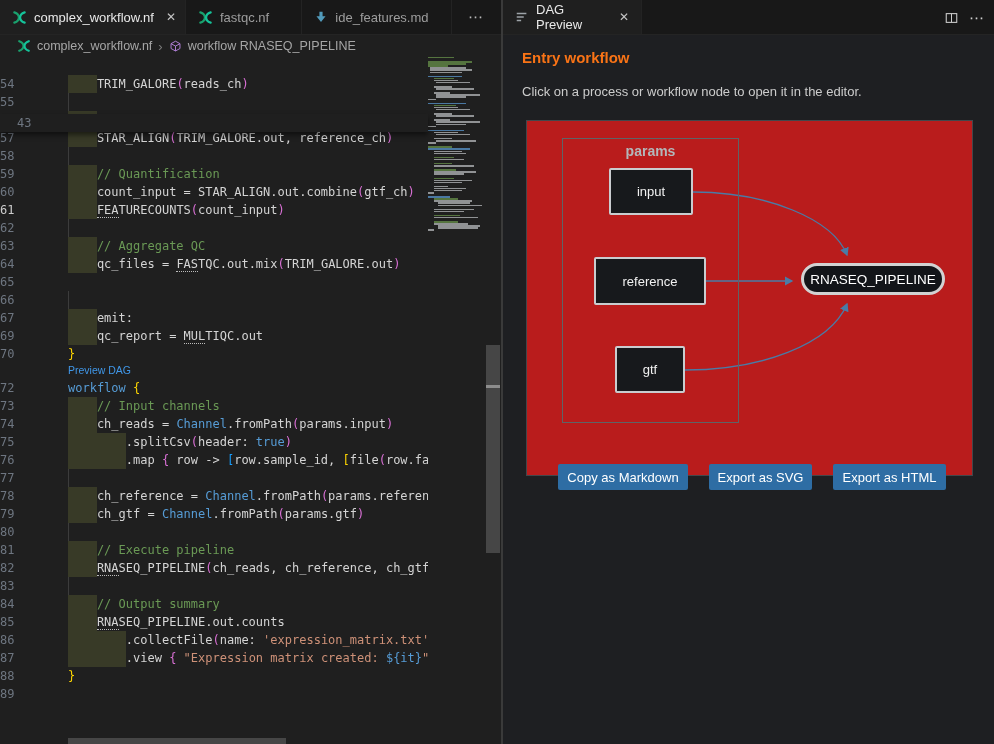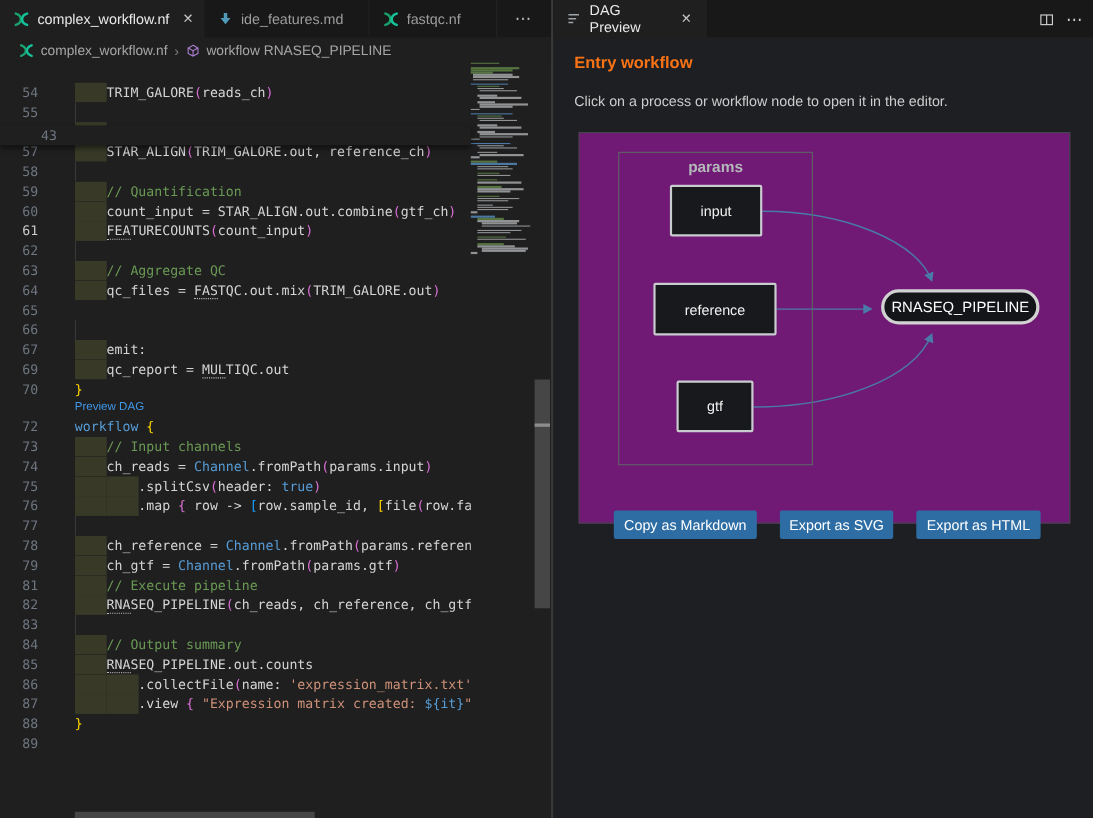--- a/index.html
+++ b/index.html
@@ -22,21 +22,21 @@
 
   
   .sticky { position:absolute; left:0; top:57px; width:428px; height:18px; background:#1f1f1f; box-shadow:0 3px 5px rgba(0,0,0,.5); z-index:5; }
   .sticky .ln { color:#6e7681;margin-left:17px; }
   .sticky .lc { left:68px; }
 
   
   .code-rows { position:absolute; left:0; top:75px; width:428px; }
   .row { position:relative; height:18px; }
   .row.cl-row { height:16px; }
-  .ln { position:absolute; left:0; top:0; width:55px; text-align:center; font:12px "DejaVu Sans Mono",monospace; line-height:18px; color:#6e7681; }
+  .ln { position:absolute; left:0; top:0; width:55px; text-align:left; font:12px "DejaVu Sans Mono",monospace; line-height:18px; color:#6e7681; }
   .ln.act { color:#cccccc; }
   .lc { position:absolute; left:68px; top:0; right:0; height:18px; overflow:hidden; font:12px "DejaVu Sans Mono",monospace; line-height:18px; white-space:pre; }
   .ib { display:inline-block; width:28.9px; height:18px; background:#383a27; vertical-align:top; }
   .ig { display:inline-block; width:28.9px; height:18px; border-left:1px solid #3c3c3c; vertical-align:top; }
   .w  { color:#d4d4d4; } .kw { color:#569cd6; } .cm { color:#6a9955; }
   .str{ color:#ce9178; } .p1 { color:#ffd700; } .p2 { color:#da70d6; } .p3 { color:#179fff; }
   .u  { border-bottom:1.5px dotted #bdbdbd; }
   .codelens { position:absolute; left:68px; top:1px; font-size:10.5px; color:#4097e8; cursor:pointer; }
 
   
@@ -46,21 +46,21 @@
   .mc-w { background:#909294; } .mc-kw { background:#4a78a2; } .mc-cm { background:#55743f; }
   .vscroll { position:absolute; left:486px; top:0; width:14px; height:744px; }
   .vthumb { position:absolute; left:0; top:345px; width:14px; height:208px; background:#464646; }
   .vmark  { position:absolute; left:0; top:385px; width:14px; height:3px; background:#8d8d8d; }
   .hthumb { position:absolute; left:68px; top:738px; width:218px; height:6px; background:#464646; }
 
   
   .panel-body { position:absolute; left:0; top:35px; right:0; bottom:0; background:#1e1f22; }
   .panel-heading { position:absolute; left:19px; top:14px; font-size:15px; font-weight:bold; color:#f97316; }
   .panel-desc { position:absolute; left:19px; top:49px; font-size:13px; color:#cccccc; }
-  .dag { position:absolute; left:23px; top:85px; width:447px; height:356px; background:#701a75; border:1px solid #43474b; }
+  .dag { position:absolute; left:23px; top:85px; width:447px; height:356px; background:#b91c1c; border:1px solid #43474b; }
   .cluster { position:absolute; left:35px; top:17px; width:177px; height:285px; border:1px solid #5f6366; }
   .cluster-label { position:absolute; top:4px; left:0; right:0; text-align:center; font-size:14px; font-weight:bold; color:#b3b7ba; }
   .dag-edges { position:absolute; left:0; top:0; width:447px; height:318px; }
   .node { position:absolute; background:#17191c; border:2px solid #c9cccf; border-radius:2px; display:flex; align-items:center; justify-content:center; font-size:13px; color:#f1f1f1; cursor:pointer; }
   .node-input { left:82px; top:47px; width:84px; height:47px; }
   .node-reference { left:67px; top:136px; width:112px; height:48px; }
   .node-gtf { left:88px; top:225px; width:70px; height:47px; }
   .pill { position:absolute; left:274px; top:142px; width:144px; height:32px; background:#131519; border:3px solid #d2d2d2; border-radius:17px; display:flex; align-items:center; justify-content:center; font-size:13.5px; color:#ffffff; cursor:pointer; }
   .btn-row { position:absolute; left:55px; top:429px; display:flex; gap:21px; }
   .btn { height:26px; background:#2e6da4; border:none; border-radius:2px; color:#ffffff; font-size:13px; font-family:"Liberation Sans",sans-serif; cursor:pointer; display:flex; align-items:center; justify-content:center;text-align:right; }
@@ -78,36 +78,36 @@
     <div class="tab active" style="width:186px">
       <span class="ticon">
         <svg width="15" height="15" viewBox="0 0 16 16">
             <path d="M2.5 2.5 C9 4.5 9 11.5 2.5 13.5" fill="none" stroke="#1aa06d" stroke-width="2.4" stroke-linecap="round"></path>
             <path d="M13.5 2.5 C7 4.5 7 11.5 13.5 13.5" fill="none" stroke="#15c39a" stroke-width="2.4" stroke-linecap="round"></path>
           </svg>
       </span>
       <span>complex_workflow.nf</span>
       <span class="close">✕</span>
     </div>
-    <div class="tab" style="width:152px">
-      <span class="ticon">
-        <svg width="14" height="14" viewBox="0 0 16 16">
-            <path d="M6.2 2h3.6v5.2h3.4L8 13.8 2.8 7.2h3.4z" fill="#519aba"></path>
-          </svg>
-      </span>
-      <span>ide_features.md</span>
-    </div>
     <div class="tab" style="width:118px">
       <span class="ticon">
         <svg width="15" height="15" viewBox="0 0 16 16">
             <path d="M2.5 2.5 C9 4.5 9 11.5 2.5 13.5" fill="none" stroke="#1aa06d" stroke-width="2.4" stroke-linecap="round"></path>
             <path d="M13.5 2.5 C7 4.5 7 11.5 13.5 13.5" fill="none" stroke="#15c39a" stroke-width="2.4" stroke-linecap="round"></path>
           </svg>
       </span>
       <span>fastqc.nf</span>
+    </div>
+    <div class="tab" style="width:152px">
+      <span class="ticon">
+        <svg width="14" height="14" viewBox="0 0 16 16">
+            <path d="M6.2 2h3.6v5.2h3.4L8 13.8 2.8 7.2h3.4z" fill="#519aba"></path>
+          </svg>
+      </span>
+      <span>ide_features.md</span>
     </div>
     <div class="tab-overflow">⋯</div>
   </div>
 
   <div class="breadcrumb">
     <span class="ticon">
       <svg width="14" height="14" viewBox="0 0 16 16">
           <path d="M2.5 2.5 C9 4.5 9 11.5 2.5 13.5" fill="none" stroke="#1aa06d" stroke-width="2.4" stroke-linecap="round"></path>
           <path d="M13.5 2.5 C7 4.5 7 11.5 13.5 13.5" fill="none" stroke="#15c39a" stroke-width="2.4" stroke-linecap="round"></path>
         </svg>
@@ -224,20 +224,24 @@
       </div>
       <div class="row">
         <div class="ln">78</div>
         <div class="lc"><span class="ib"></span><span class="w">ch_reference = </span><span class="kw">Channel</span><span class="w">.fromPath</span><span class="p2">(</span><span class="w">params.referen</span></div>
       </div>
       <div class="row">
         <div class="ln">79</div>
         <div class="lc"><span class="ib"></span><span class="w">ch_gtf = </span><span class="kw">Channel</span><span class="w">.fromPath</span><span class="p2">(</span><span class="w">params.gtf</span><span class="p2">)</span></div>
       </div>
       <div class="row">
+        <div class="ln">80</div>
+        <div class="lc"><span class="ig"></span></div>
+      </div>
+      <div class="row">
         <div class="ln">81</div>
         <div class="lc"><span class="ib"></span><span class="cm">// Execute pipeline</span></div>
       </div>
       <div class="row">
         <div class="ln">82</div>
         <div class="lc"><span class="ib"></span><span class="w u">RNA</span><span class="w">SEQ_PIPELINE</span><span class="p2">(</span><span class="w">ch_reads, ch_reference, ch_gtf</span></div>
       </div>
       <div class="row">
         <div class="ln">83</div>
         <div class="lc"><span class="ig"></span></div>

